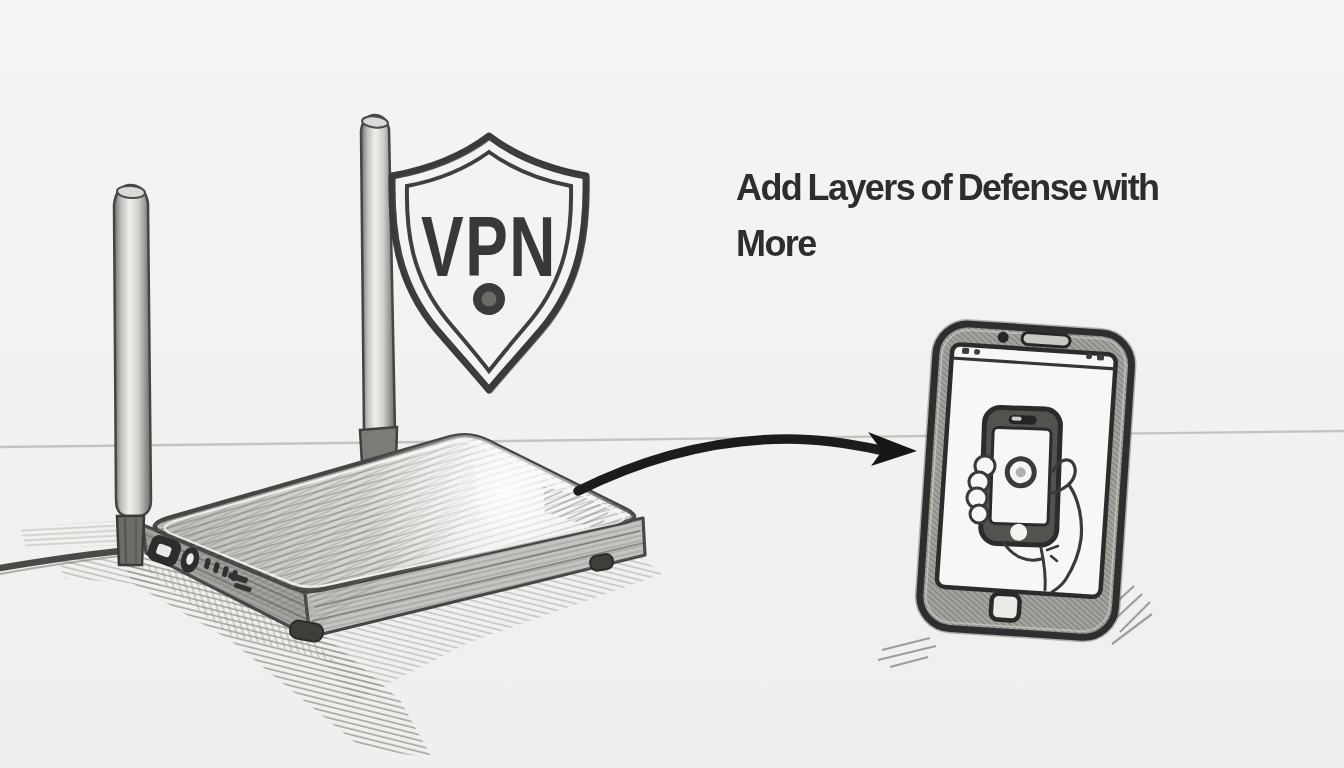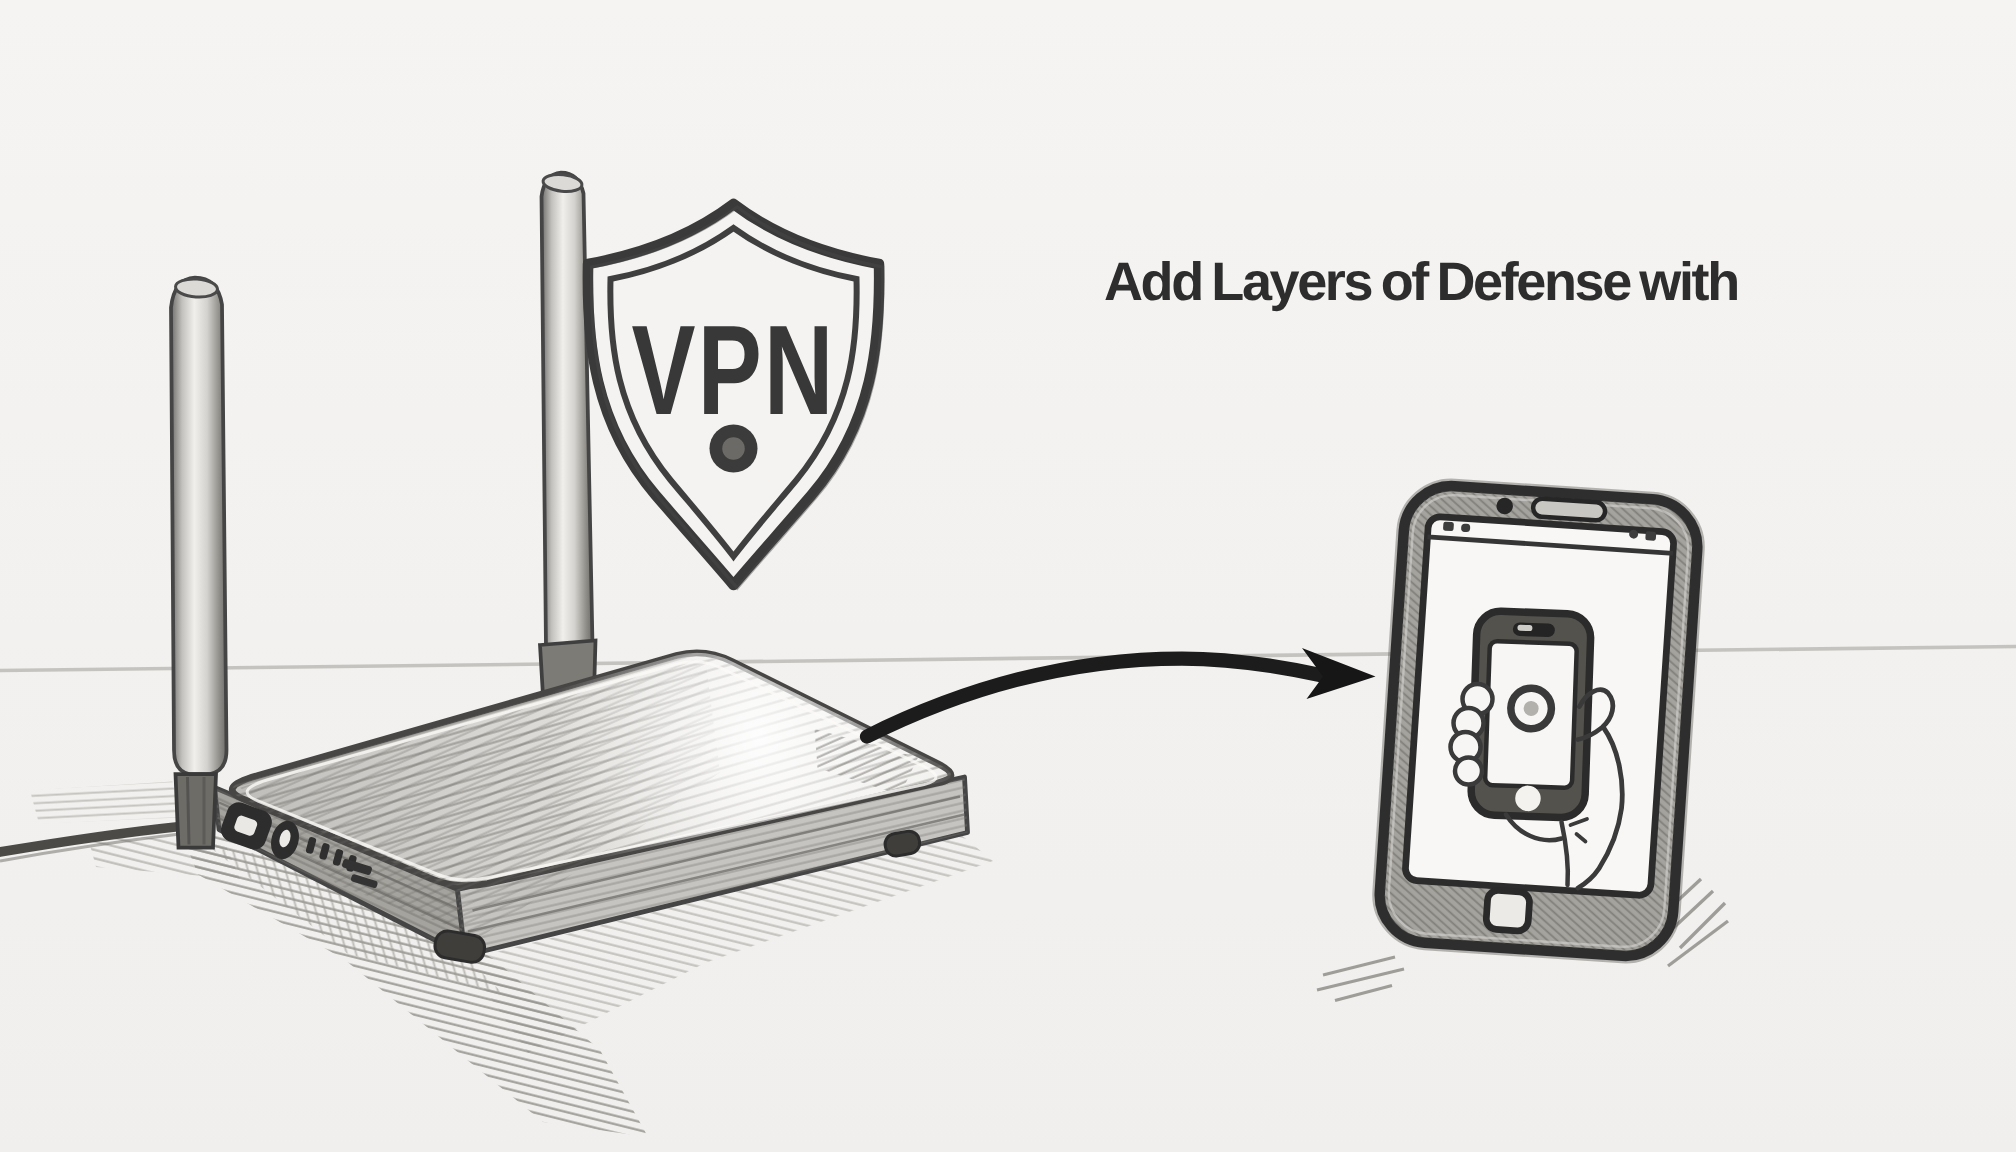--- a/index.html
+++ b/index.html
@@ -212,15 +212,16 @@
         <path d="M1004 543 C1012 556 1027 563 1041 559" stroke-width="3"></path>
         <path d="M1047 550 L1058 546" stroke-width="2.5"></path>
         <path d="M1051 556 L1057 561" stroke-width="2.5"></path>
       </g>
     </g>
   </g>
 </svg>
 
 <div class="headline">
   <span>Add Layers of Defense with</span>
+  <span>More</span>
 </div>
 
 </div>
 
 </body></html>

